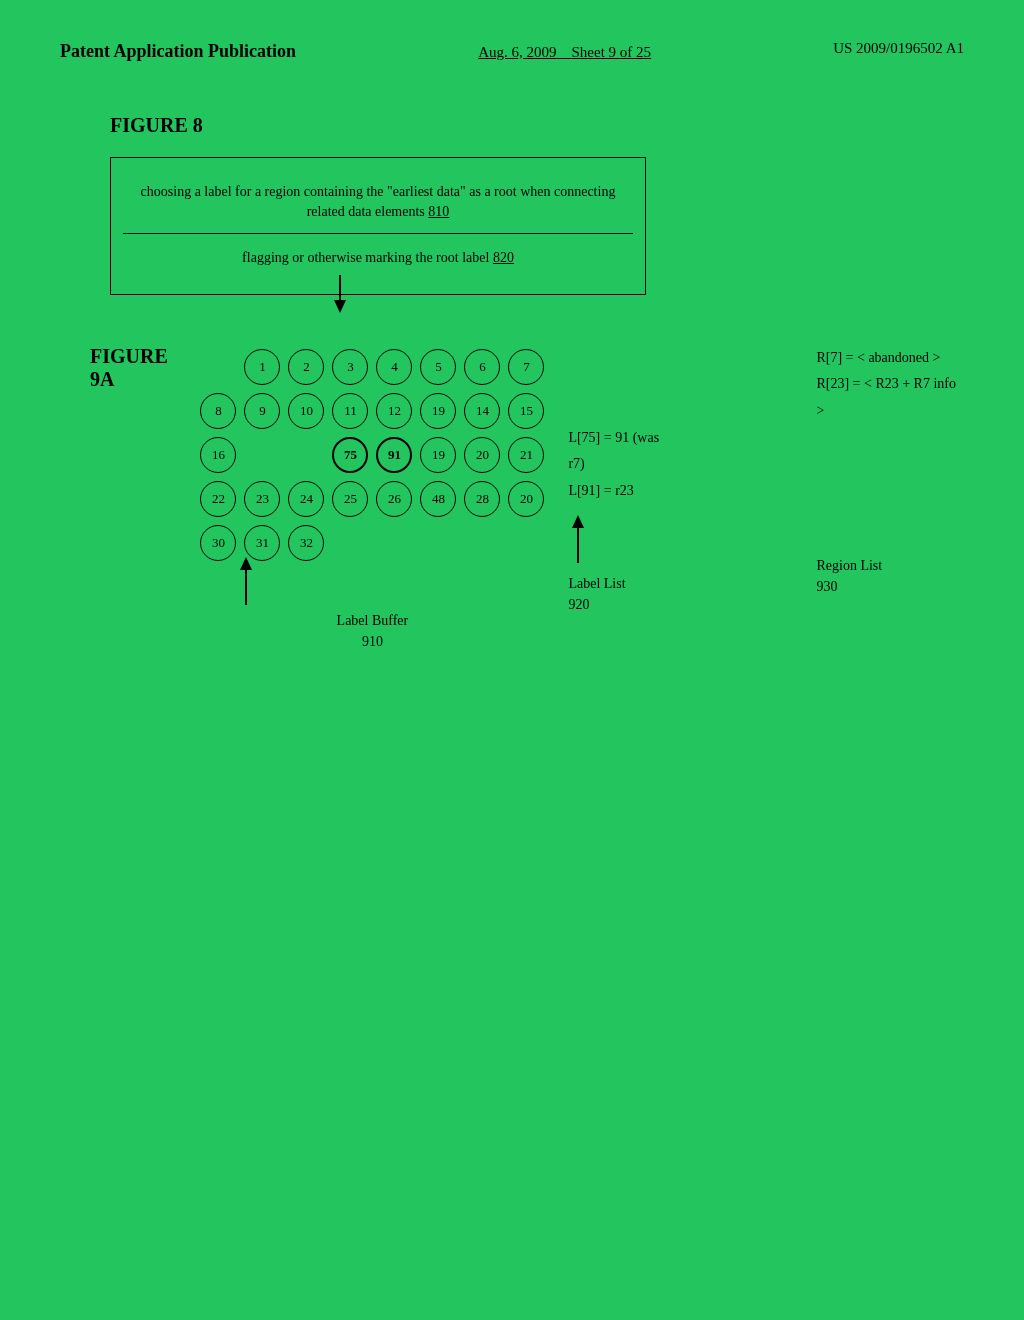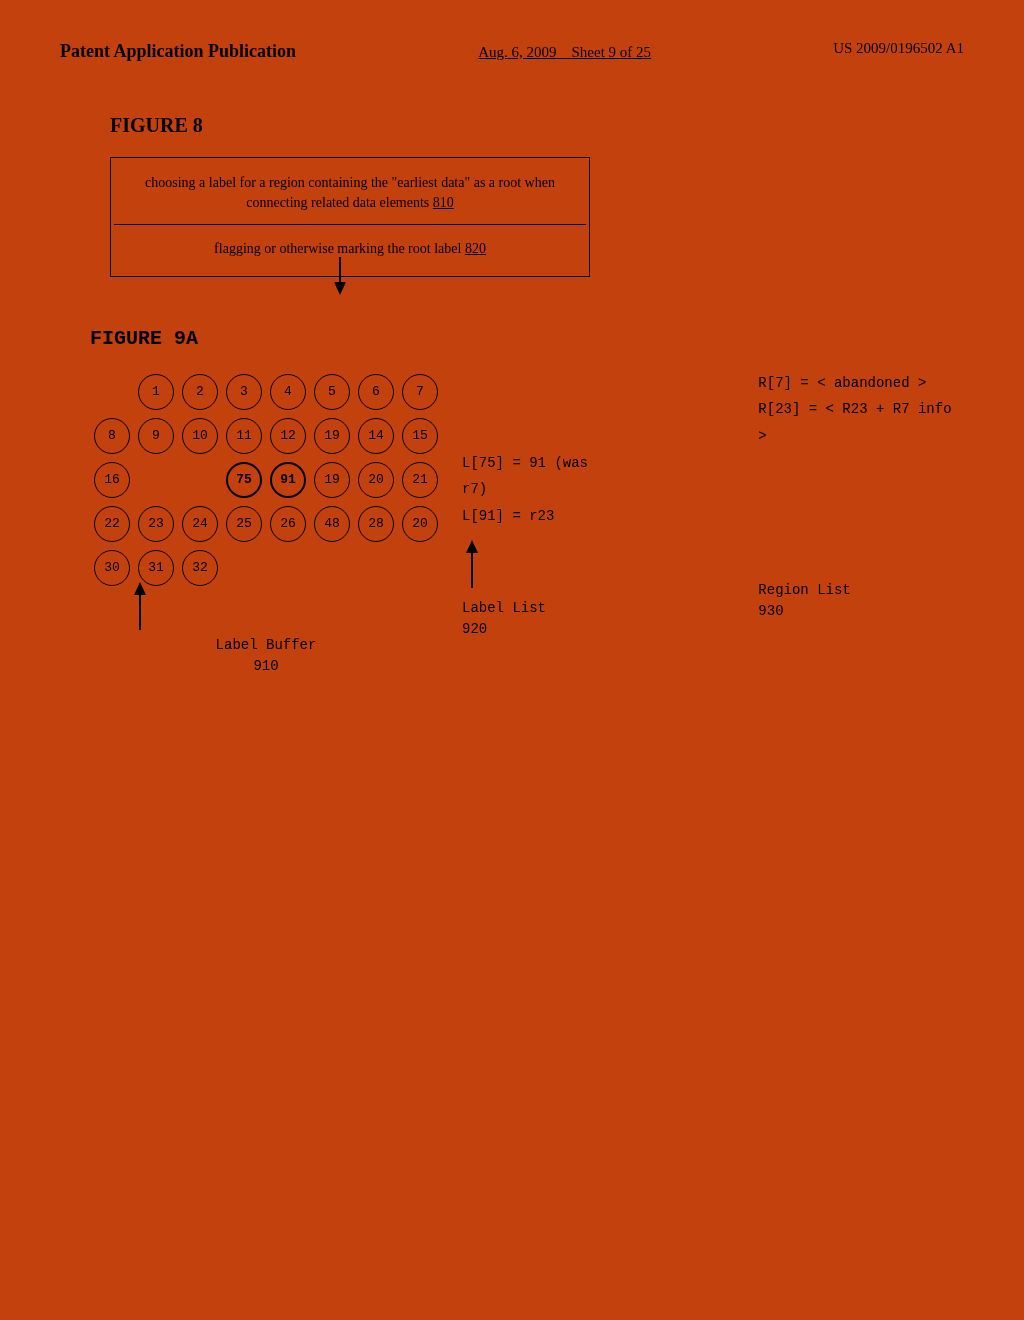--- a/index.html
+++ b/index.html
@@ -8,21 +8,21 @@
       font-family: 'Times New Roman', Times, serif;
       width: 1024px;
       min-height: 1320px;
       position: relative;
       overflow-x: hidden;
     }
 
     .page {
       width: 1024px;
       min-height: 1320px;
-      background: #c2410c;
+      background: #22c55e;
       padding: 40px 60px;
       position: relative;
     }
 
     
     .header {
       display: flex;
       justify-content: space-between;
       align-items: flex-start;
       margin-bottom: 50px;
@@ -44,22 +44,22 @@
       font-size: 15px;
       text-align: right;
     }
     .figure8-title {
       font-size: 20px;
       font-weight: bold;
       margin-bottom: 20px;
     }
     .figure8-box-outer {
       border: 1.5px solid #000;
-      width: 480px;
-      padding: 3px;
+      width: 536px;
+      padding: 12px;
       position: relative;
     }
     .figure8-box-top {
       border-bottom: 1.5px solid #000;
       padding: 12px 16px;
       font-size: 14px;
       line-height: 1.4;
       text-align: center;
     }
     .figure8-box-bottom {
@@ -109,23 +109,22 @@
       height: 36px;
     }
     .label-buffer-title {
       font-size: 14px;
       text-align: center;
       line-height: 1.5;
     }
 
     .fig9a-container {
       display: flex;
-      flex-direction: column;
+      flex-direction: row;
       margin-left: 30px;
-      font-family: Liberation Mono, monospace;
     }
 
     .fig9a-main-row {
       display: flex;
       flex-direction: row;
       align-items: flex-start;
       gap: 10px;
     }
 
     .grid-and-label {

